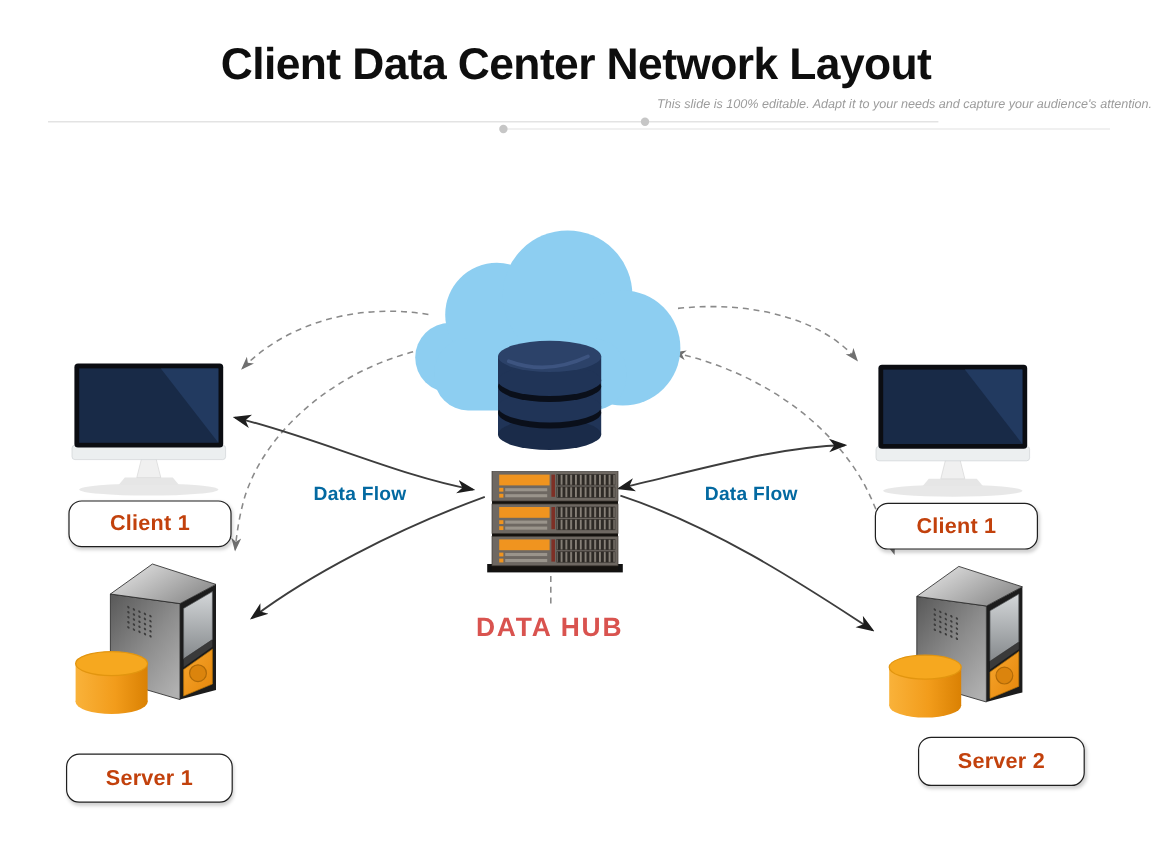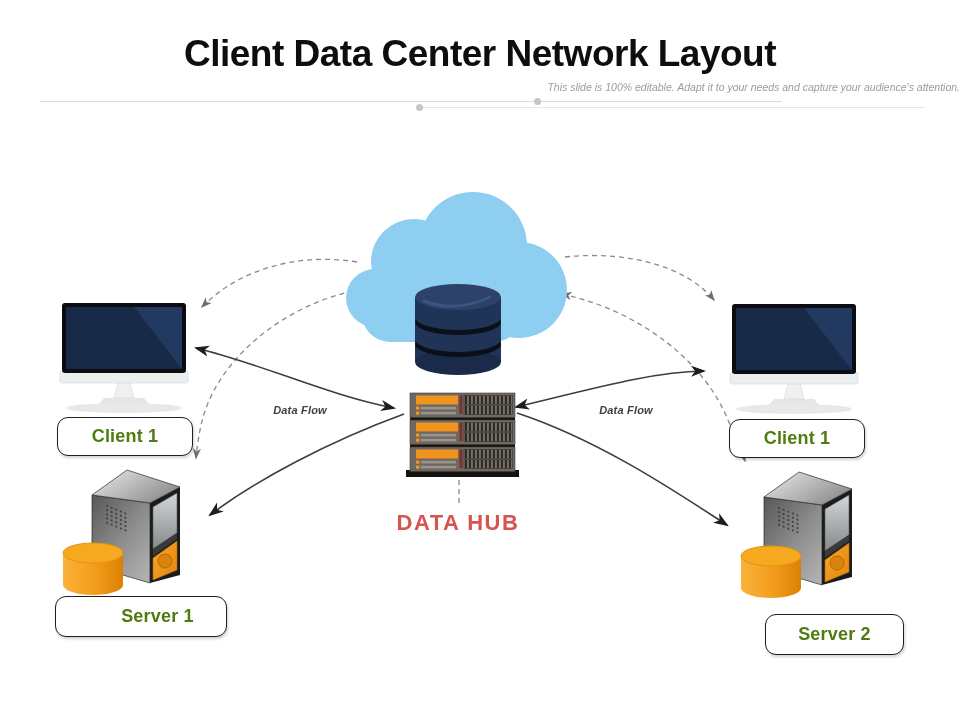--- a/index.html
+++ b/index.html
@@ -16,25 +16,25 @@
     font-size:10.5px;font-style:italic;color:#9c9c9c;
   }
   .divline{position:absolute;height:1px;background:#dcdcdc;}
   .divline.l2{background:#e6e6e6;}
   .divdot{position:absolute;width:7px;height:7px;border-radius:50%;background:#c6c6c6;}
   .canvas{position:absolute;left:0;top:0;width:960px;height:720px;}
   .node-label{
     position:absolute;width:134px;height:37px;background:#ffffff;
     border:1.7px solid #1f1f1f;border-radius:11px;
     display:flex;align-items:center;justify-content:center;
-    font-size:18px;font-weight:700;color:#4d7c0f;letter-spacing:0.2px;
+    font-size:18px;font-weight:700;color:#c2410c;letter-spacing:0.2px;
     box-shadow:1px 2px 3px rgba(0,0,0,0.18);
   }
   .flow-label{
-    position:absolute;font-size:11px;font-weight:700;color:#404040;letter-spacing:0.2px;font-style:italic;
+    position:absolute;font-size:16px;font-weight:700;color:#0369a1;letter-spacing:0.2px;
   }
   .hub-label{
     position:absolute;left:378px;top:510px;width:160px;text-align:center;
     font-size:22px;font-weight:700;color:#D9534F;letter-spacing:1.5px;
   }
 </style>
 </head>
 <body>
 
 <div class="slide">
@@ -199,16 +199,16 @@
     <use href="#tower-g" x="672" y="2"></use>
     <use href="#ocyl-g" x="678" y="3"></use>
   </svg>
 
   <div class="flow-label" style="left:230px;top:404px;width:140px;text-align:center;">Data Flow</div>
   <div class="flow-label" style="left:556px;top:404px;width:140px;text-align:center;">Data Flow</div>
   <div class="hub-label">DATA HUB</div>
 
   <div class="node-label" style="left:57px;top:417px;">Client 1</div>
   <div class="node-label" style="left:729px;top:419px;">Client 1</div>
-  <div class="node-label" style="left:55px;top:596px;width:137px;height:39px;padding-left:33px;">Server 1</div>
+  <div class="node-label" style="left:55px;top:628px;width:137px;height:39px;">Server 1</div>
   <div class="node-label" style="left:729px;top:614px;width:137px;height:39px;margin-left:36px;">Server 2</div>
 
 </div>
 
 </body></html>

